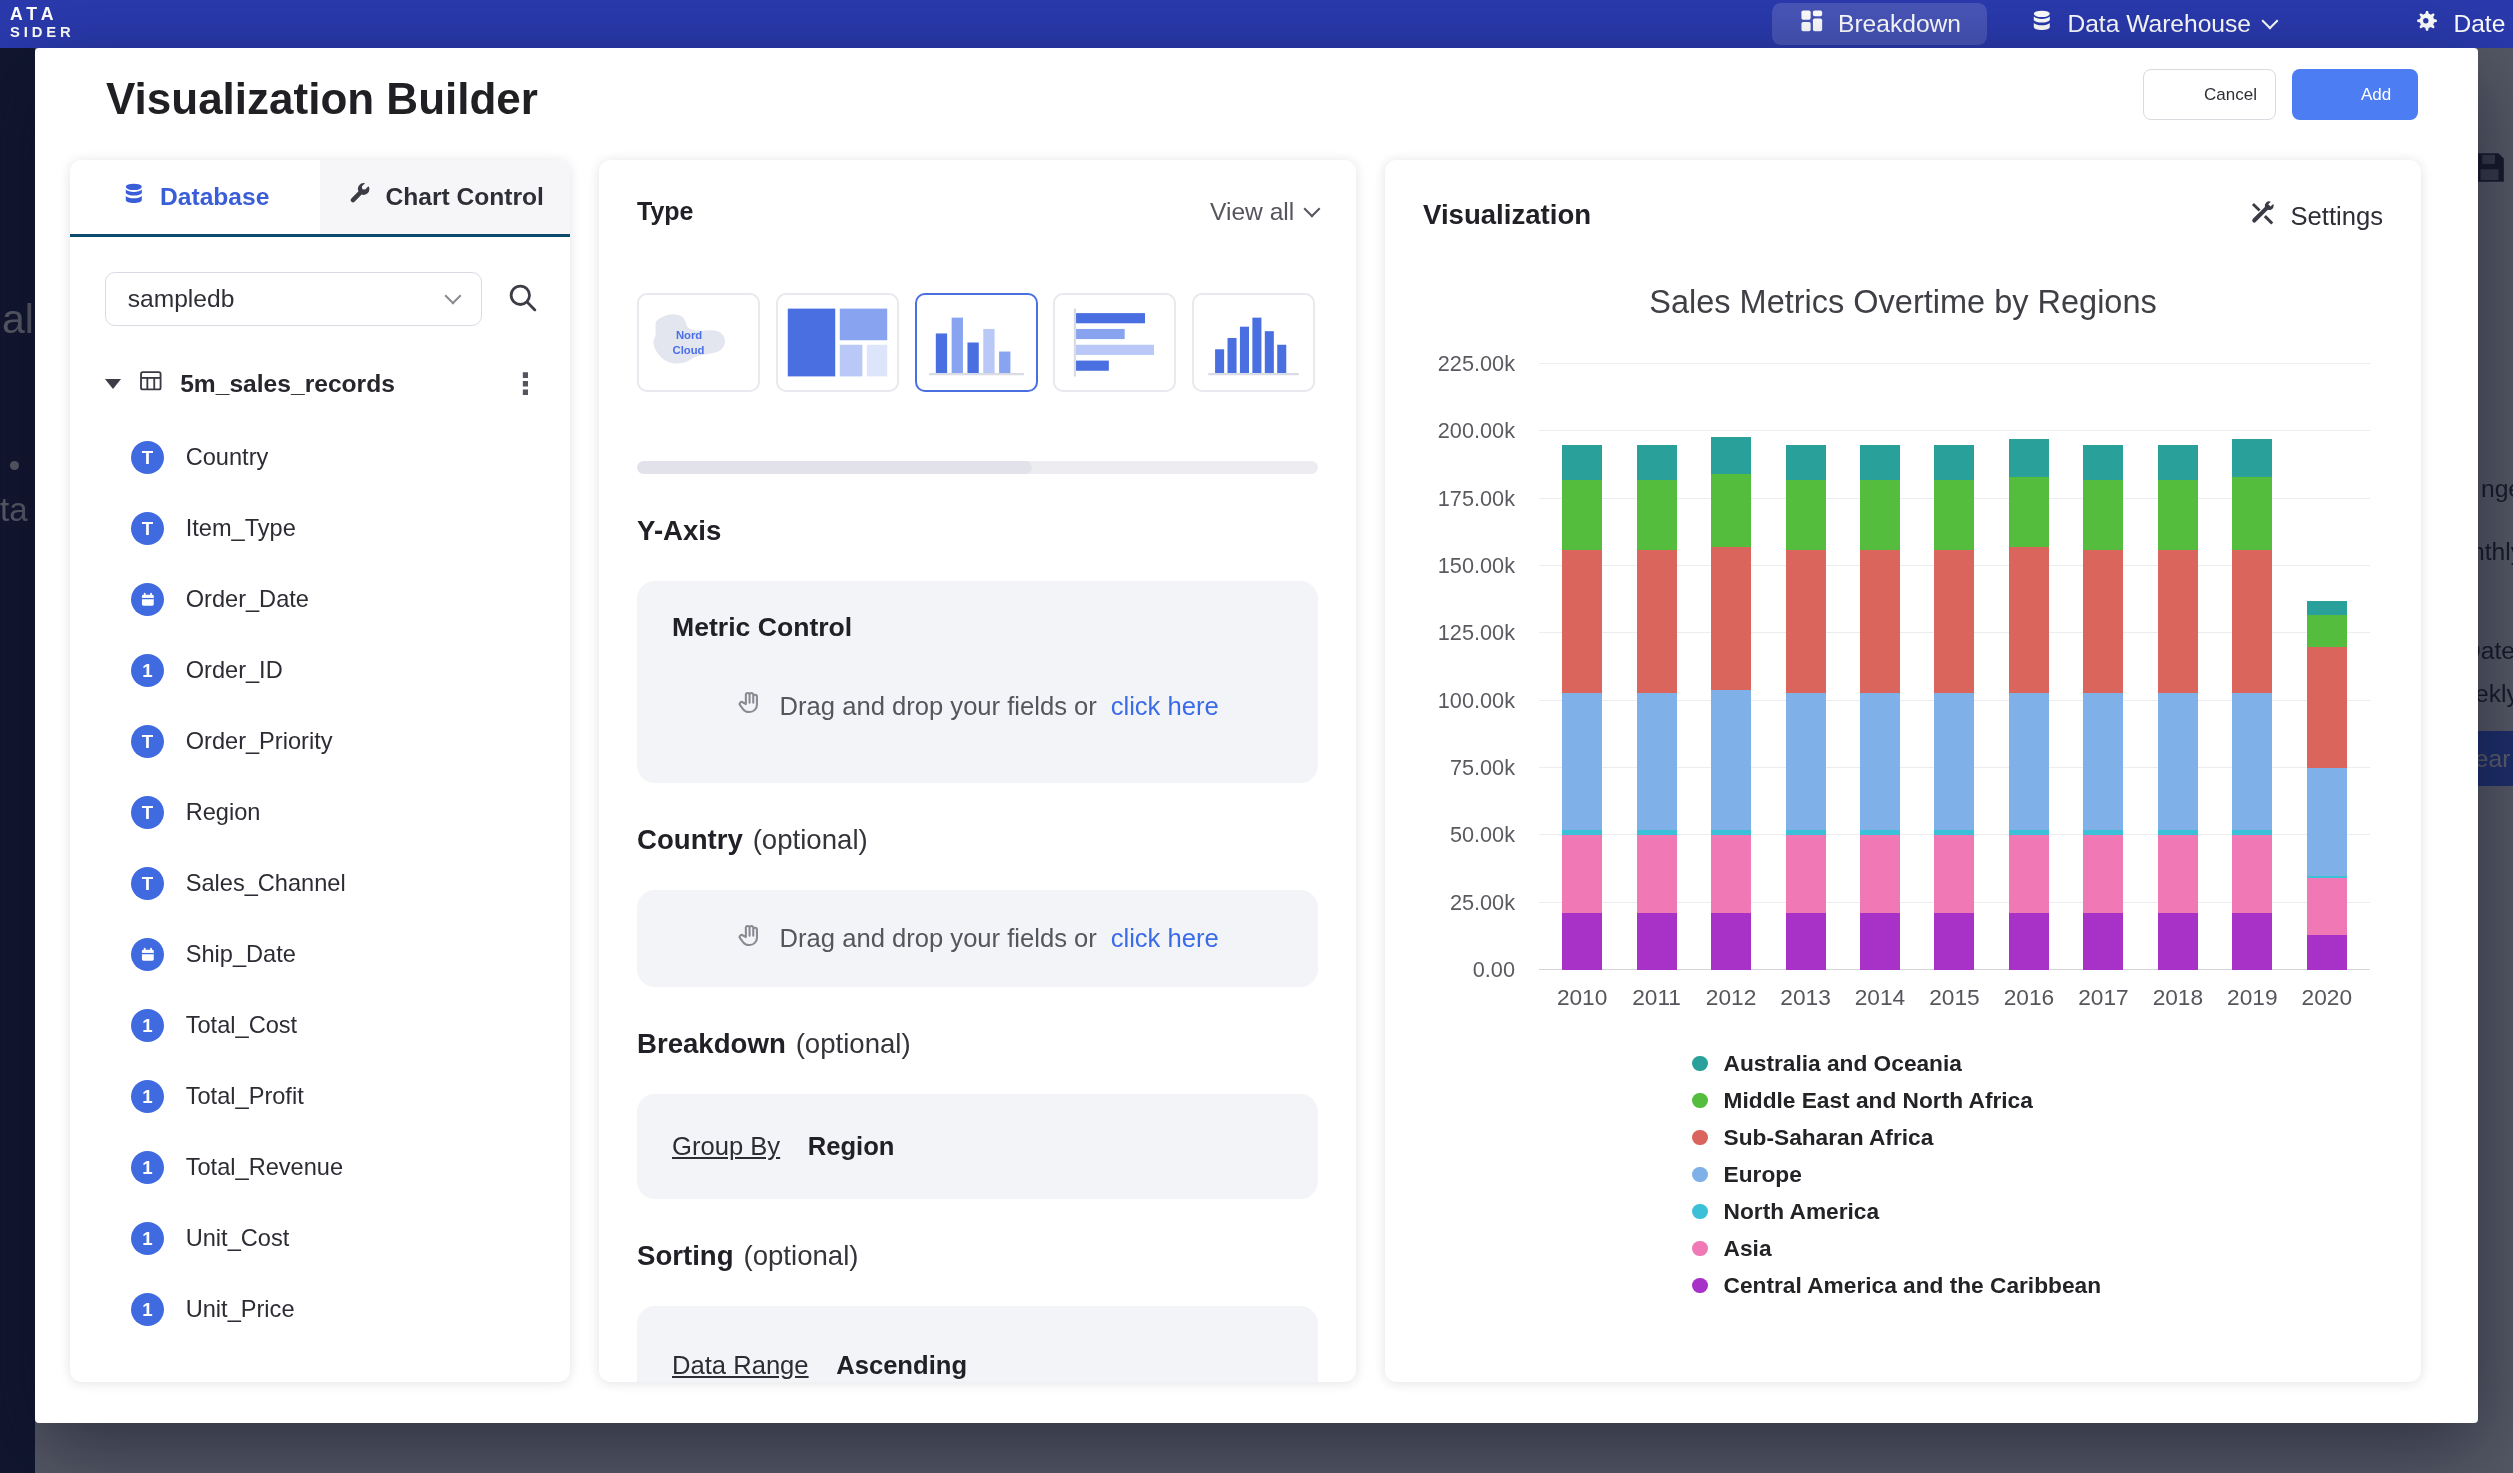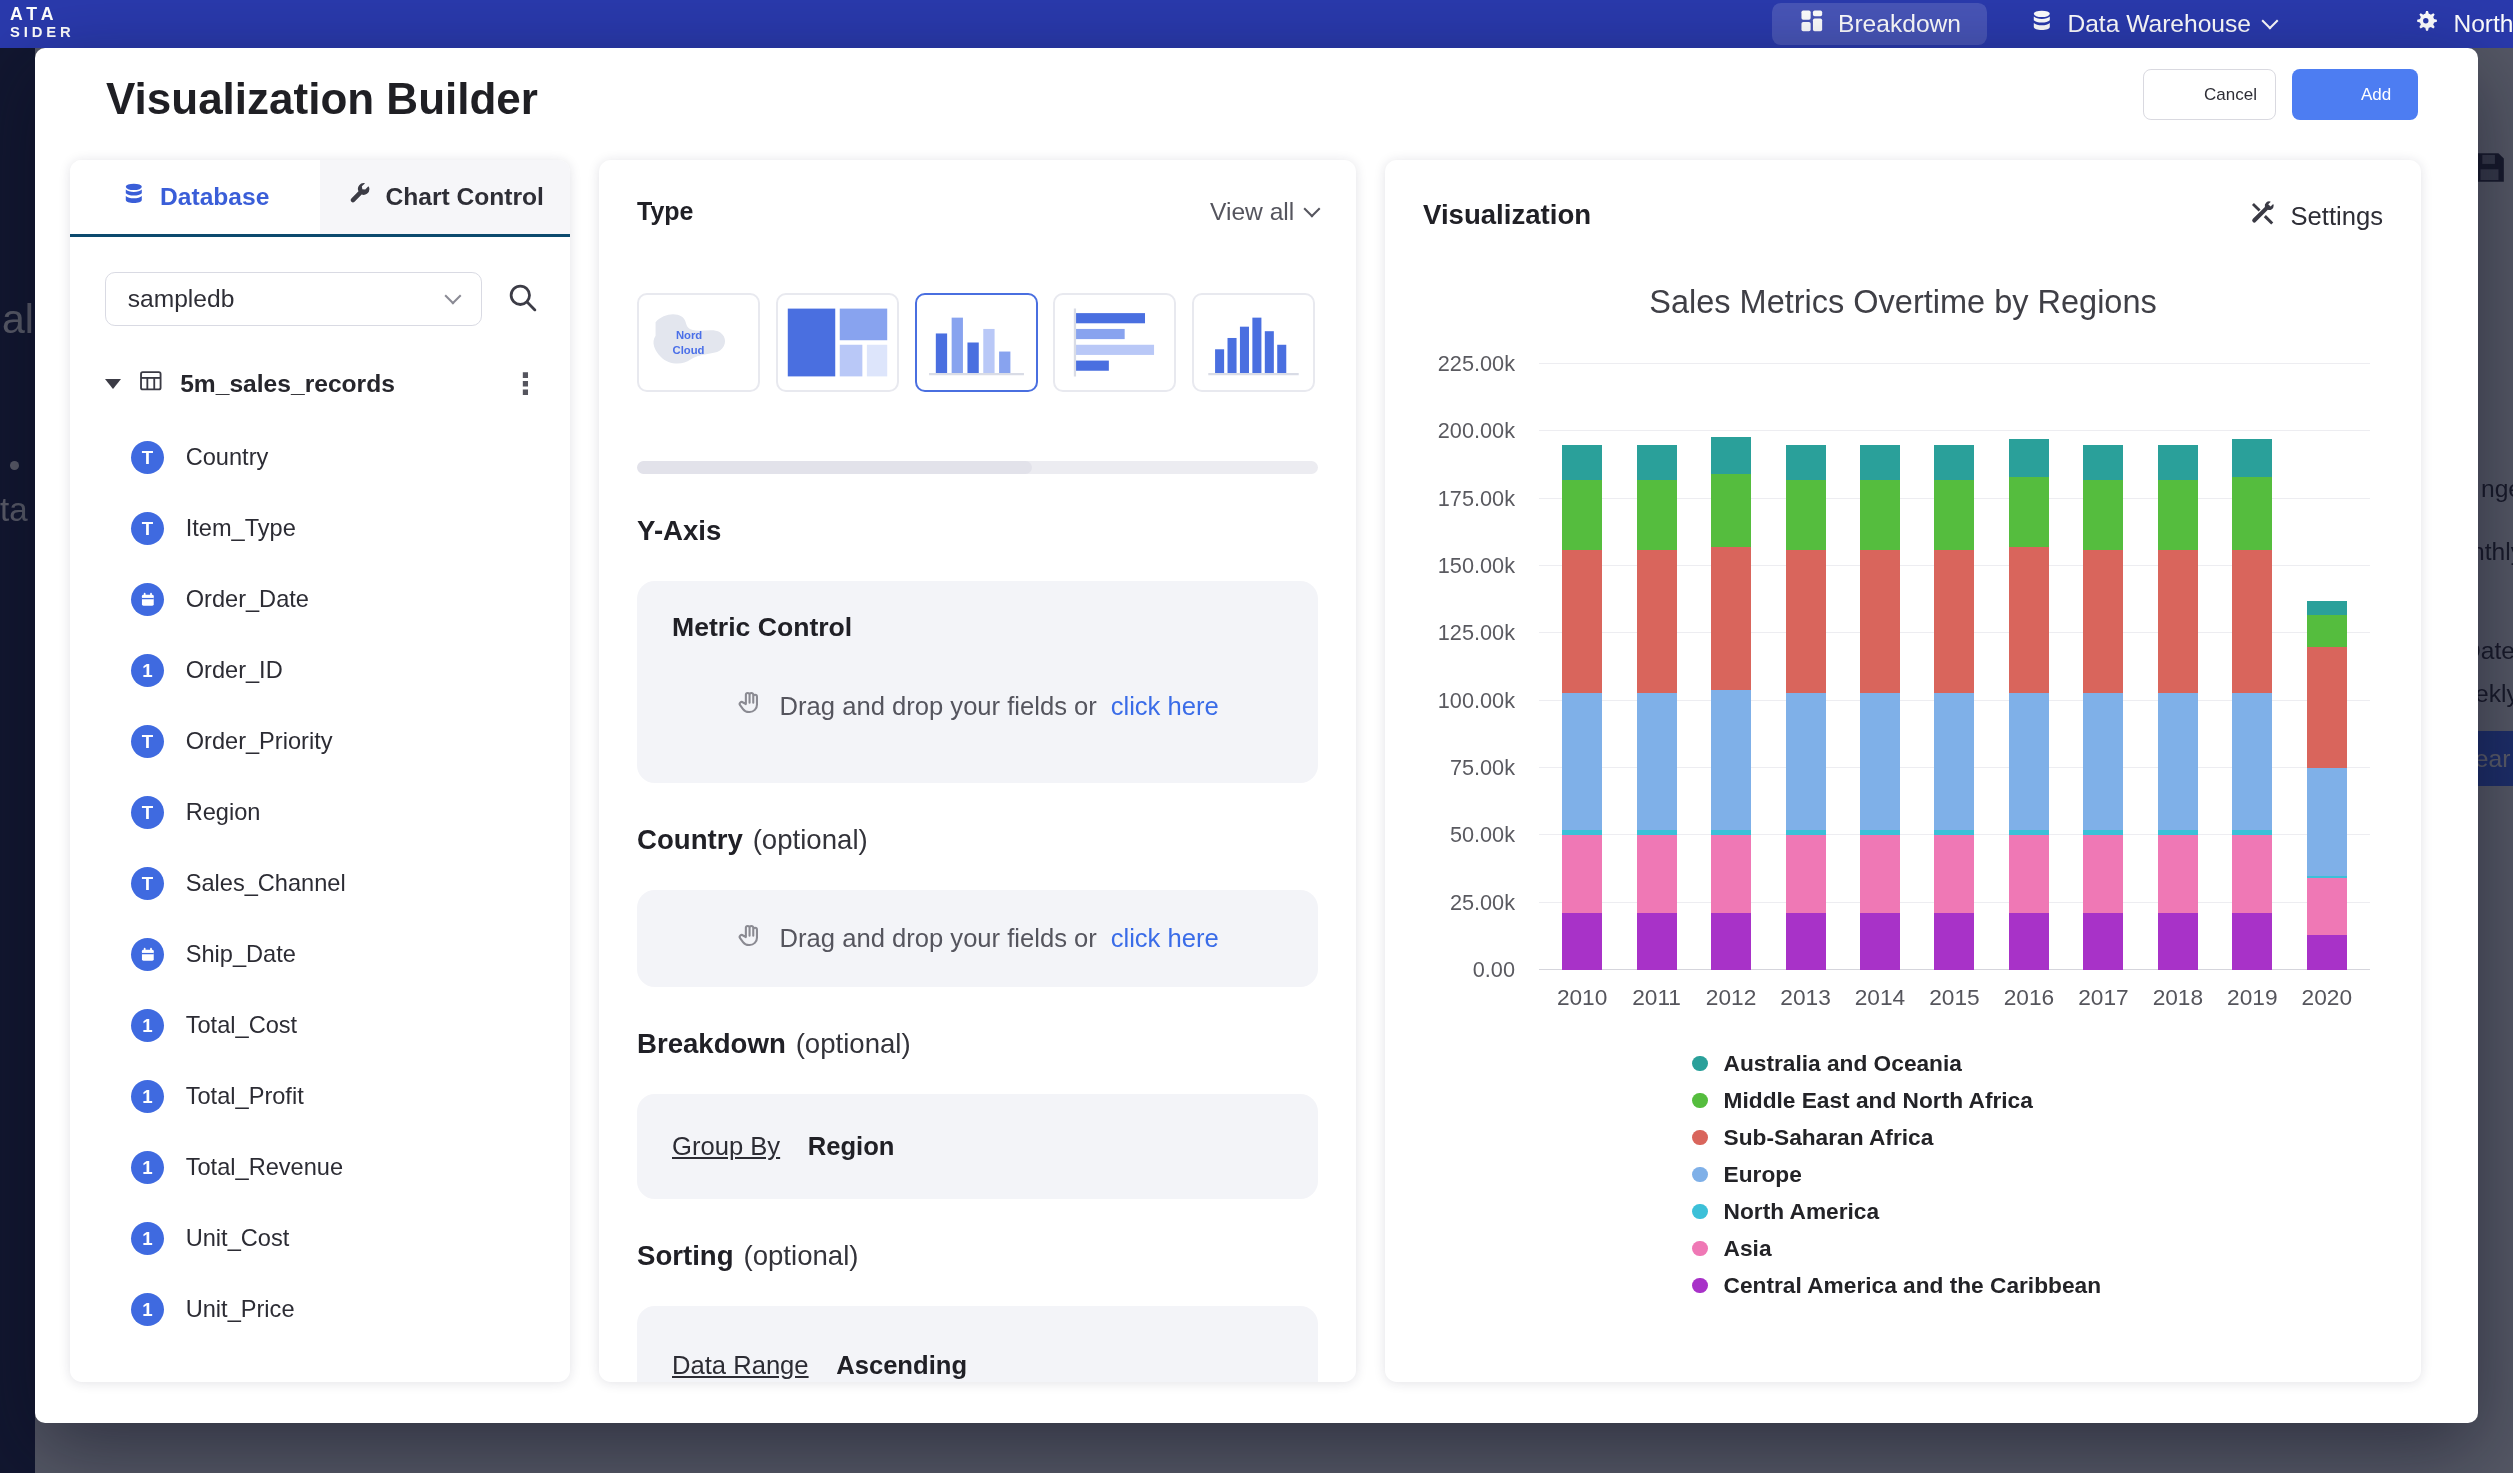--- a/index.html
+++ b/index.html
@@ -29,21 +29,21 @@
   .topbar{position:absolute;top:0;left:0;right:0;height:48px;background:#2a3aad;z-index:30;color:#fff;}
   .logo{position:absolute;left:9.9px;top:4.9px;line-height:1.1;}
   .logo-top{font-size:17.7px;font-weight:700;letter-spacing:4.9px;}
   .logo-bottom{font-size:14.8px;font-weight:700;letter-spacing:3.9px;}
   .tb-item{position:absolute;top:0;height:48px;display:flex;align-items:center;gap:12.8px;font-size:24.6px;color:#fff;cursor:pointer;}
   .tb-dashboards{left:1772px;background:rgba(255,255,255,0.14);border-radius:8.9px;padding:0 25.6px;top:3px;height:42px;}
   .tb-warehouse{left:2029px;}
   .tb-settings{left:2411px;}
   .chev{display:inline-block;width:9.9px;height:9.9px;border-right:2.5px solid currentColor;border-bottom:2.5px solid currentColor;transform:rotate(45deg);margin-top:-5.9px;}
   
-  .modal{position:absolute;left:35px;top:48px;width:2443px;height:1375px;background:#fff;border-radius:10px;
+  .modal{position:absolute;left:35px;top:48px;width:2443px;height:1375px;background:#fff;border-radius:4px;
     z-index:40;box-shadow:0 23.6px 79px rgba(10,12,30,0.5);}
   .modal-title{position:absolute;left:71px;top:25.6px;font-size:44px;font-weight:600;color:#1f1f24;}
   .btn{position:absolute;top:21px;height:51px;border-radius:7.9px;font-size:17px;display:flex;align-items:center;justify-content:center;cursor:pointer;box-sizing:border-box;padding-left:48px;}
   .btn-cancel{right:202px;width:133px;background:#fff;border:1.5px solid #d9d9e0;color:#2e2e36;}
   .btn-add{right:60px;width:126px;background:#4d7df2;border:none;color:#fff;}
   .panel{position:absolute;top:112px;height:1222px;background:#fff;border-radius:11.8px;
     box-shadow:0 1px 11.8px rgba(30,30,60,0.13);overflow:hidden;box-sizing:border-box;}
   .panel-left{left:35px;width:500px;}
   .panel-mid{left:564px;width:757px;padding:0 38px;}
   .panel-right{left:1350px;width:1036px;}
@@ -161,21 +161,21 @@
     <span>Data Warehouse</span>
     <span class="chev"></span>
   </div>
   <div class="tb-item tb-settings">
     <span>
       <svg width="29.6" height="29.6" viewBox="0 0 24 24">
           <path fill="#fff" d="M12 8a4 4 0 1 0 0 8 4 4 0 0 0 0-8zm9 4.8v-1.6l-2.3-.6a7 7 0 0 0-.7-1.7l1.2-2-1.1-1.1-2 1.2a7 7 0 0 0-1.7-.7L13.8 4h-1.6l-.6 2.3a7 7 0 0 0-1.7.7l-2-1.2-1.1 1.1 1.2 2a7 7 0 0 0-.7 1.7l-2.3.6v1.6l2.3.6c.2.6.4 1.2.7 1.7l-1.2 2 1.1 1.1 2-1.2c.5.3 1.1.6 1.7.7l.6 2.3h1.6l.6-2.3a7 7 0 0 0 1.7-.7l2 1.2 1.1-1.1-1.2-2c.3-.5.6-1.1.7-1.7z"></path>
           <circle cx="12" cy="12" r="2.2" fill="#2a3aad"></circle>
         </svg>
     </span>
-    <span>North</span>
+    <span>Date</span>
   </div>
 </div>
 
 <div class="modal">
   <div class="modal-title">Visualization Builder</div>
   <button class="btn btn-cancel">Cancel</button>
   <button class="btn btn-add">Add</button>
 
   <div class="panel panel-left">
     <div class="tabs">

